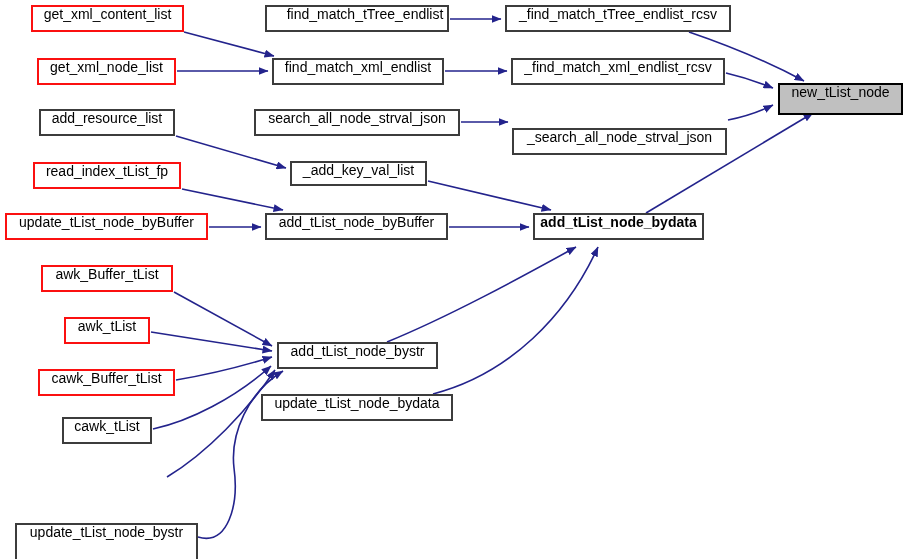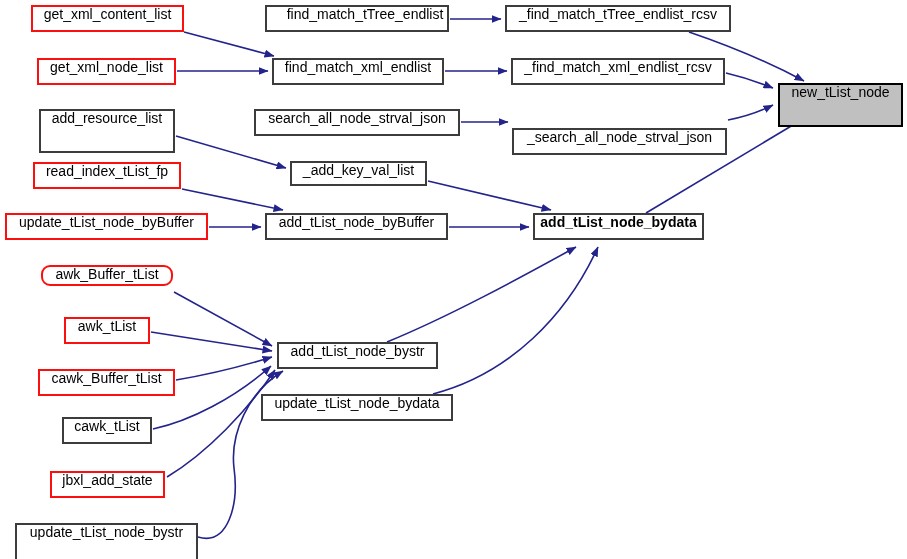--- a/index.html
+++ b/index.html
@@ -81,64 +81,61 @@
     </div>
     <div class="node red" style="left: 37px; top: 58px; width: 139px; height: 27px;">
       <span>get_xml_node_list</span>
     </div>
     <div class="node plain" style="left: 272px; top: 58px; width: 172px; height: 27px;">
       <span>find_match_xml_endlist</span>
     </div>
     <div class="node plain" style="left: 511px; top: 58px; width: 214px; height: 27px;">
       <span>_find_match_xml_endlist_rcsv</span>
     </div>
-    <div class="node plain" style="left: 39px; top: 109px; width: 136px; height: 44px;">
+    <div class="node plain" style="left: 39px; top: 109px; width: 136px; height: 27px;">
       <span>add_resource_list</span>
     </div>
     <div class="node plain" style="left: 254px; top: 109px; width: 206px; height: 27px;">
       <span>search_all_node_strval_json</span>
     </div>
     <div class="node plain" style="left: 512px; top: 109px; width: 215px; height: 27px; margin-top: 19px;">
       <span>_search_all_node_strval_json</span>
     </div>
-    <div class="node current" style="left: 778px; top: 83px; width: 125px; height: 44px;">
+    <div class="node current" style="left: 778px; top: 83px; width: 125px; height: 32px;">
       <span>new_tList_node</span>
     </div>
     <div class="node plain" style="left: 290px; top: 161px; width: 137px; height: 25px;">
       <span>_add_key_val_list</span>
     </div>
     <div class="node red" style="left: 33px; top: 162px; width: 148px; height: 27px;">
       <span>read_index_tList_fp</span>
     </div>
     <div class="node red" style="left: 5px; top: 213px; width: 203px; height: 27px;">
       <span>update_tList_node_byBuffer</span>
     </div>
     <div class="node plain" style="left: 265px; top: 213px; width: 183px; height: 27px;">
       <span>add_tList_node_byBuffer</span>
     </div>
     <div class="node plain" style="left: 533px; top: 213px; width: 171px; height: 27px; font-weight: bold;">
       <span>add_tList_node_bydata</span>
     </div>
-    <div class="node red" style="left: 41px; top: 265px; width: 132px; height: 21px; border-radius: 9px;">
+    <div class="node red" style="left: 41px; top: 265px; width: 132px; height: 27px;">
       <span>awk_Buffer_tList</span>
     </div>
     <div class="node red" style="left: 64px; top: 317px; width: 86px; height: 27px;">
       <span>awk_tList</span>
     </div>
     <div class="node plain" style="left: 277px; top: 342px; width: 161px; height: 27px;">
       <span>add_tList_node_bystr</span>
     </div>
     <div class="node red" style="left: 38px; top: 369px; width: 137px; height: 27px;">
       <span>cawk_Buffer_tList</span>
     </div>
     <div class="node plain" style="left: 261px; top: 394px; width: 192px; height: 27px;">
       <span>update_tList_node_bydata</span>
     </div>
     <div class="node plain" style="left: 62px; top: 417px; width: 90px; height: 27px;">
       <span>cawk_tList</span>
     </div>
-    <div class="node red" style="left: 50px; top: 471px; width: 115px; height: 27px;">
-      <span>jbxl_add_state</span>
-    </div>
     <div class="node plain" style="left: 15px; top: 523px; width: 183px; height: 39px;">
       <span>update_tList_node_bystr</span>
     </div>
   </div>
 
 </body></html>

